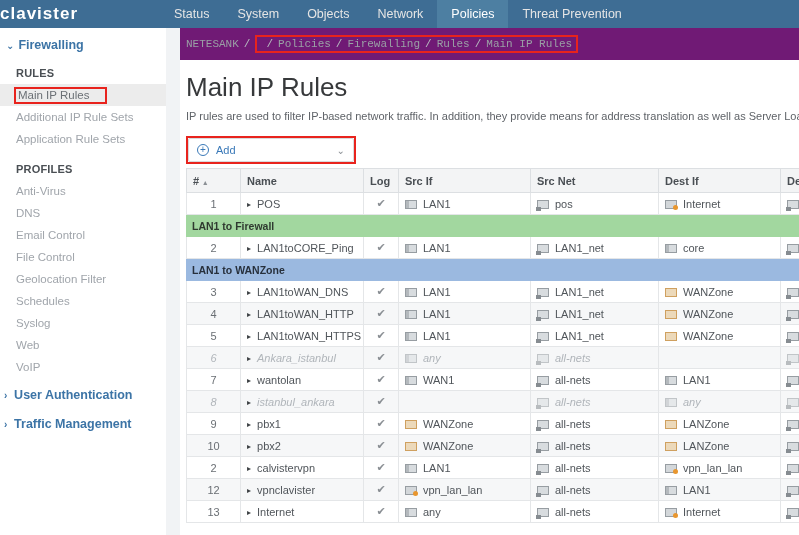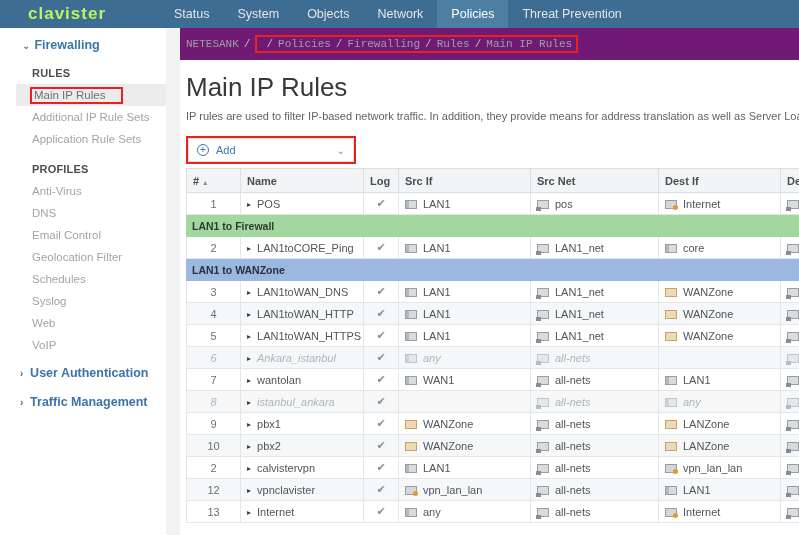--- a/index.html
+++ b/index.html
@@ -2,30 +2,30 @@
 <html style="--header-bar: #3e6d94; --nav-active: #4d7fa2; --group-green: #a2d79f; --group-blue: #9bb9e0; --annotation: #e8231d; --accent: #3a79b8;"><head>
 <meta charset="utf-8">
 <style>
   * { margin:0; padding:0; box-sizing:border-box; }
   html,body { width:799px; height:535px; overflow:hidden; background:#fff;
     font-family:"Liberation Sans","DejaVu Sans",sans-serif; }
 
   
   .topbar { position:absolute; left:0; top:0; width:799px; height:28px;
     background:var(--header-bar,#3e6d94); display:flex; align-items:stretch; }
-  .logo { width:160px; display:flex; align-items:center; padding-left:28px;
-    color:#bef264; font-weight:800; font-size:17px; letter-spacing:1px; }
+  .logo { width:160px; display:flex; align-items:center; 
+    color:#ffffff; font-weight:800; font-size:17px; letter-spacing:1px; }
   .nav { display:flex; align-items:stretch; }
   .nav-item { display:flex; align-items:center; padding:0 14px; color:#e5e5e5;
     font-size:12.5px; cursor:pointer; }
   .nav-item.active { background:var(--nav-active,#4d7fa2); color:#fff; }
 
   
   .sidebar { position:absolute; left:0; top:28px; width:166px; height:507px;
-    background:#fff; font-size:12px;padding-left:16px; }
+    background:#fff; font-size:12px; }
   .gutter { position:absolute; left:166px; top:28px; width:14px; height:507px;
     background:#f1f3f5; }
   .side-root { padding:10px 0 2px 6px; color:#3c74a6; font-weight:bold; font-size:12.5px; }
   .side-root .chev, .side-coll .chev { color:#3c74a6; font-size:10px; margin-right:4px; font-weight:bold; }
   .side-section-header { margin-top:8px; line-height:22px; padding-left:16px;
     color:#4a4f54; font-weight:bold; font-size:11px; letter-spacing:.2px; }
   .side-item { line-height:22px; padding-left:16px; color:#a0a5ab; cursor:pointer; font-size:11.5px; }
   .side-item.active { background:#ececec; color:#6b7075; }
   .side-item.annotated .lbl { border:2px solid var(--annotation,#e8231d); padding:0 16px 1px 2px; margin-left:-2px; }
   .side-coll { margin-top:6px; line-height:22px; padding-left:4px; color:#3c74a6;
@@ -103,20 +103,21 @@
   </div>
   <div>
       <div class="side-section-header">RULES</div>
       <div class="side-item active annotated"><span class="lbl">Main IP Rules</span></div>
       <div class="side-item"><span class="lbl">Additional IP Rule Sets</span></div>
       <div class="side-item"><span class="lbl">Application Rule Sets</span></div>
       <div class="side-section-header">PROFILES</div>
       <div class="side-item"><span class="lbl">Anti-Virus</span></div>
       <div class="side-item"><span class="lbl">DNS</span></div>
       <div class="side-item"><span class="lbl">Email Control</span></div>
+      <div class="side-item"><span class="lbl">File Control</span></div>
       <div class="side-item"><span class="lbl">Geolocation Filter</span></div>
       <div class="side-item"><span class="lbl">Schedules</span></div>
       <div class="side-item"><span class="lbl">Syslog</span></div>
       <div class="side-item"><span class="lbl">Web</span></div>
       <div class="side-item"><span class="lbl">VoIP</span></div>
       <div class="side-coll"><span class="chev">› </span><span>User Authentication</span></div>
       <div class="side-coll"><span class="chev">› </span><span>Traffic Management</span></div>
     </div>
 </div>
 <div class="gutter"></div>

